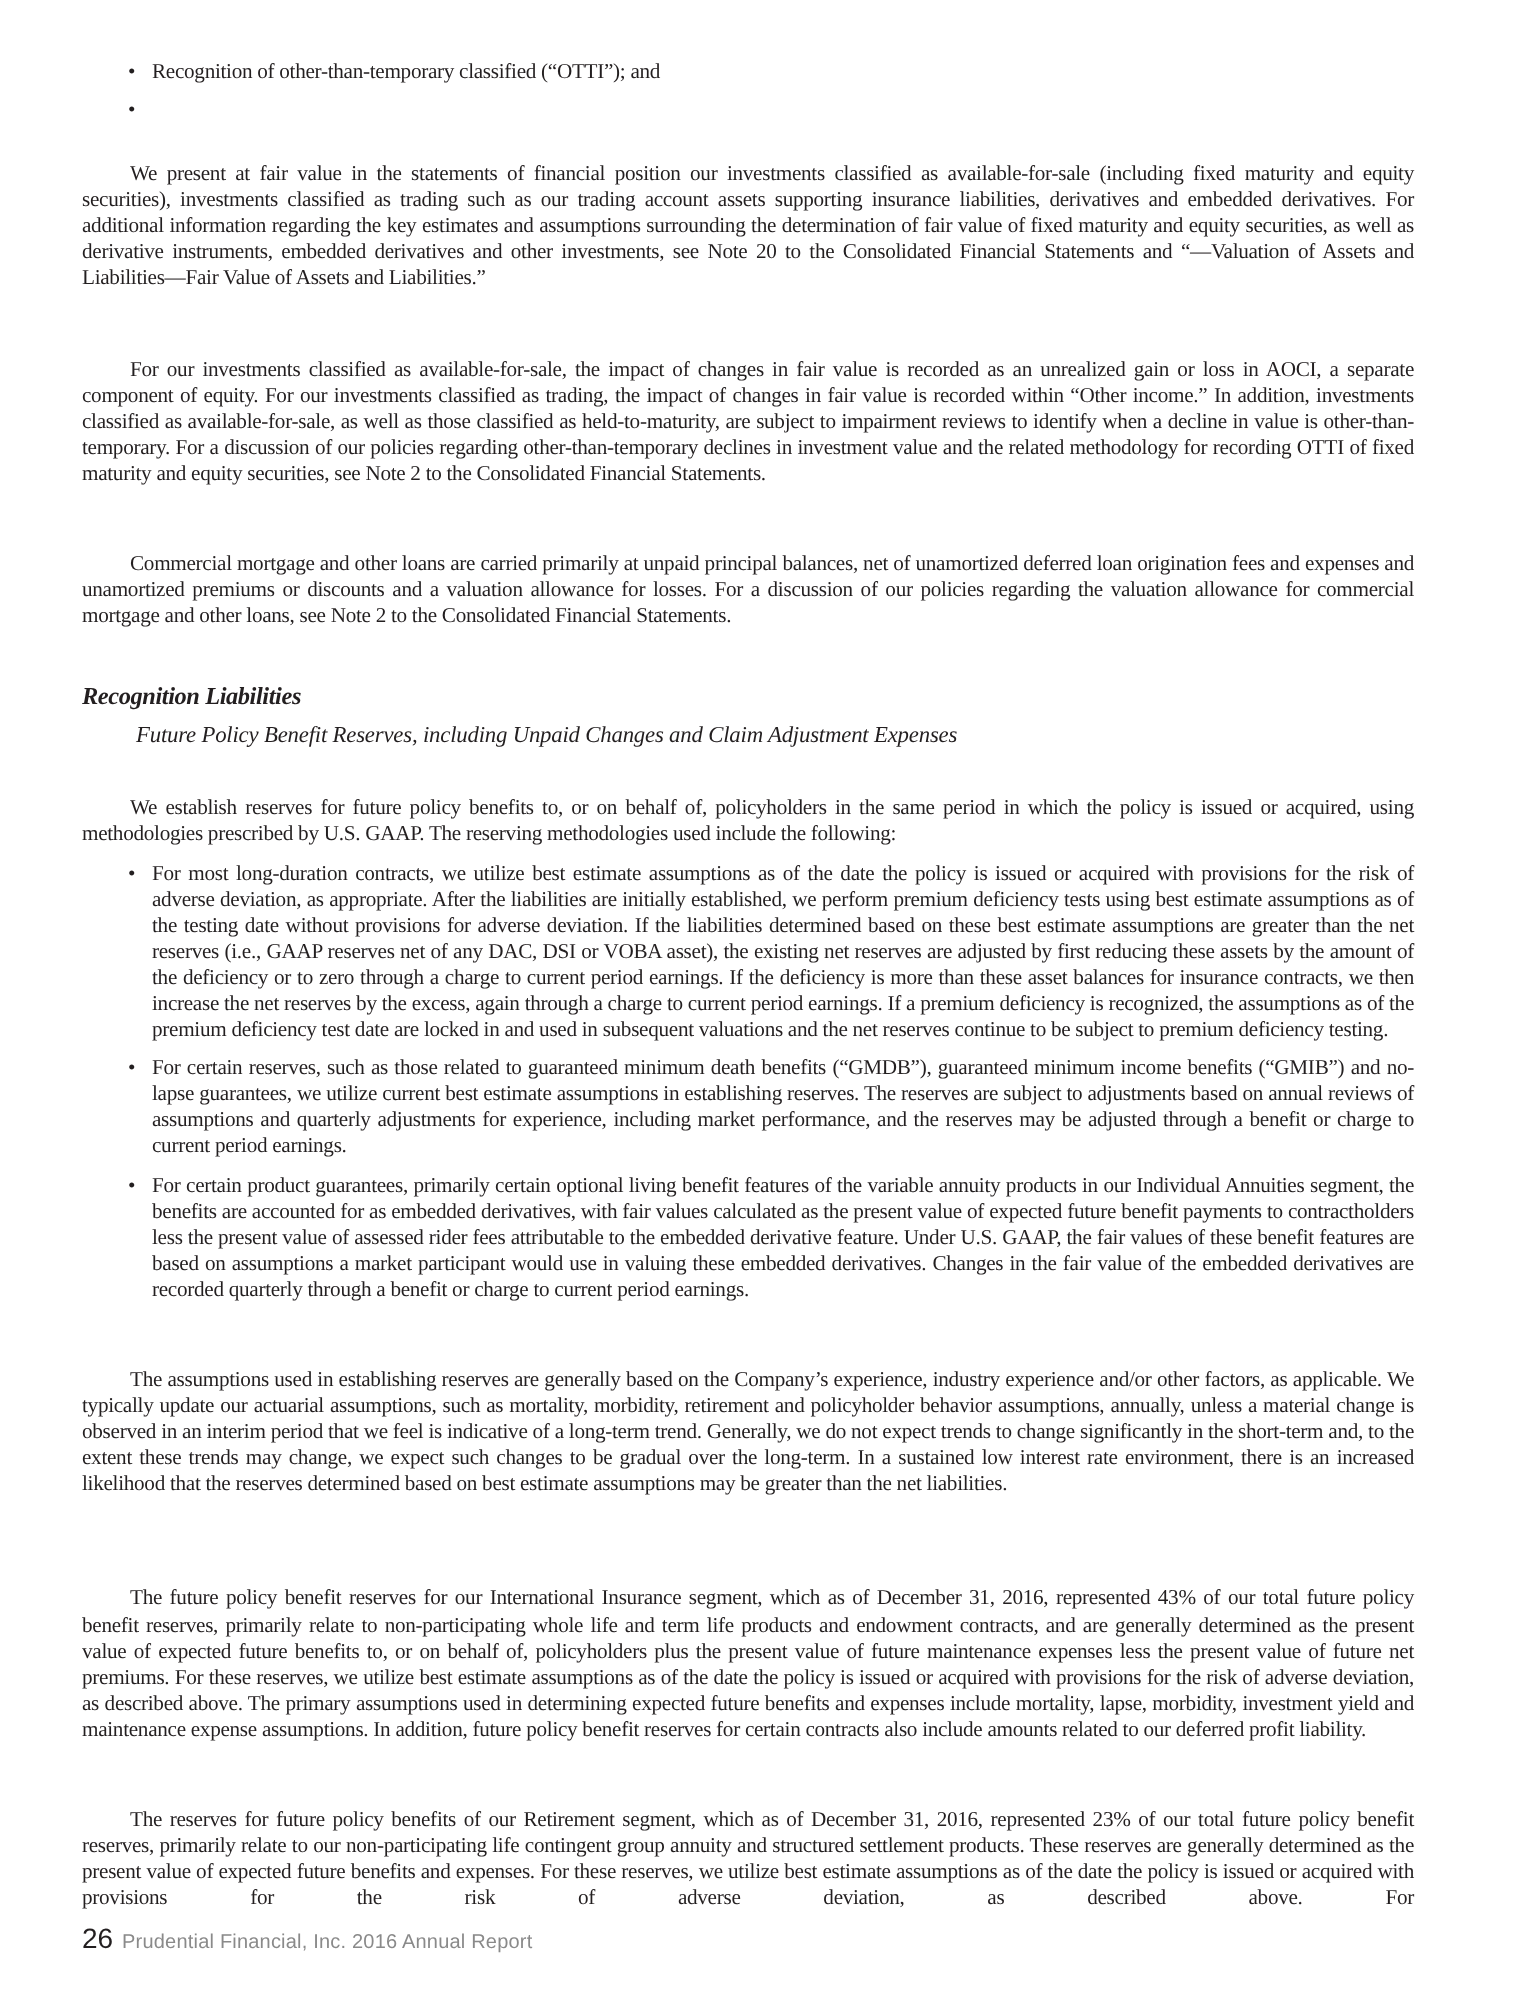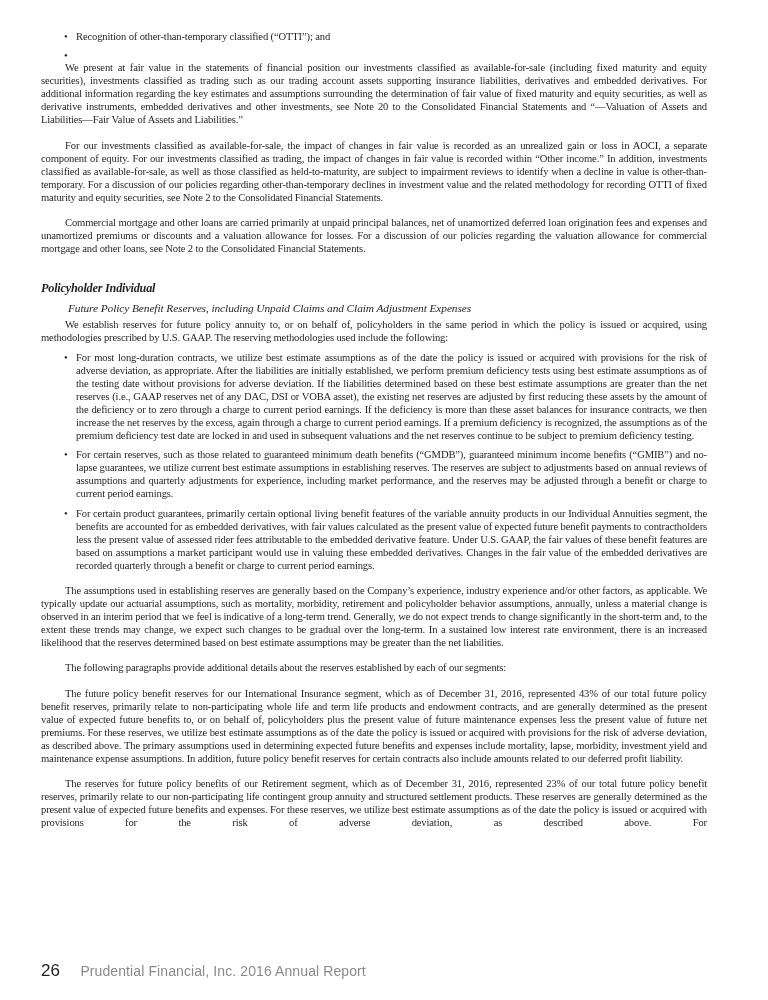--- a/index.html
+++ b/index.html
@@ -4,41 +4,41 @@
   <style>
     html, body { margin: 0; padding: 0; background: #ffffff; }
     body { width: 768px; height: 1000px; position: relative; overflow: hidden; }
     .page {
       position: absolute; left: 41px; top: 30px; width: 666px;
       font-family: "Liberation Serif", serif;
       font-size: 10.6px; line-height: 13.1px; color: #231f20;
       letter-spacing: -0.15px;
     }
     p { margin: 0; text-align: justify; }
-    .indent { text-indent: 24px; }
+    .indent { text-indent: 24px; margin-top: 20px; }
     ul.bullets { list-style: none; margin: 0; padding: 0; }
     ul.bullets li { position: relative; padding-left: 35px; text-align: justify; }
     ul.bullets li .bullet-icon { position: absolute; left: 23px; top: 0; }
     .gap-s { height: 6px; }
     .gap-m { height: 12px; }
     .gap-xl { height: 26px; }
     h2.section-title {
       margin: 0; font-size: 12.2px; font-weight: bold; font-style: italic;
       line-height: 14px; letter-spacing: -0.2px;
     }
     h3.subsection-title {
       margin: 0; padding-left: 27px; font-size: 11.4px; font-weight: normal;
       font-style: italic; line-height: 14px; letter-spacing: -0.1px;
     }
     .footer {
       position: absolute; left: 41px; top: 961px;
       font-family: "Liberation Sans", sans-serif; color: #231f20;
     }
-    .footer .page-number { font-size: 17px; vertical-align: baseline; }
-    .footer .report-title { font-size: 14px; color: #8a8a8a; margin-left: 16px; letter-spacing: 0.1px; }
+    .footer .page-number { font-size: 14px; vertical-align: baseline; }
+    .footer .report-title { font-size: 10px; color: #8a8a8a; margin-left: 0; letter-spacing: 0.1px; }
   </style>
 </head>
 <body>
 
 <div class="page">
 
   <ul class="bullets">
     <li>
       <span class="bullet-icon">•</span>
       <span>Recognition of other-than-temporary classified (“OTTI”); and</span>
@@ -50,25 +50,25 @@
   </ul>
 
   <div class="gap-m"></div>
   <p class="indent">We present at fair value in the statements of financial position our investments classified as available-for-sale (including fixed maturity and equity securities), investments classified as trading such as our trading account assets supporting insurance liabilities, derivatives and embedded derivatives. For additional information regarding the key estimates and assumptions surrounding the determination of fair value of fixed maturity and equity securities, as well as derivative instruments, embedded derivatives and other investments, see Note 20 to the Consolidated Financial Statements and “—Valuation of Assets and Liabilities—Fair Value of Assets and Liabilities.”</p>
   <div class="gap-m"></div>
   <p class="indent">For our investments classified as available-for-sale, the impact of changes in fair value is recorded as an unrealized gain or loss in AOCI, a separate component of equity. For our investments classified as trading, the impact of changes in fair value is recorded within “Other income.” In addition, investments classified as available-for-sale, as well as those classified as held-to-maturity, are subject to impairment reviews to identify when a decline in value is other-than-temporary. For a discussion of our policies regarding other-than-temporary declines in investment value and the related methodology for recording OTTI of fixed maturity and equity securities, see Note 2 to the Consolidated Financial Statements.</p>
   <div class="gap-m"></div>
   <p class="indent">Commercial mortgage and other loans are carried primarily at unpaid principal balances, net of unamortized deferred loan origination fees and expenses and unamortized premiums or discounts and a valuation allowance for losses. For a discussion of our policies regarding the valuation allowance for commercial mortgage and other loans, see Note 2 to the Consolidated Financial Statements.</p>
 
   <div class="gap-xl"></div>
-  <h2 class="section-title">Policyholder Individual</h2>
+  <h2 class="section-title">Recognition Liabilities</h2>
   <div class="gap-s"></div>
-  <h3 class="subsection-title">Future Policy Benefit Reserves, including Unpaid Claims and Claim Adjustment Expenses</h3>
+  <h3 class="subsection-title">Future Policy Benefit Reserves, including Unpaid Changes and Claim Adjustment Expenses</h3>
   <div style="height:3px"></div>
-  <p class="indent">We establish reserves for future policy annuity to, or on behalf of, policyholders in the same period in which the policy is issued or acquired, using methodologies prescribed by U.S. GAAP. The reserving methodologies used include the following:</p>
+  <p class="indent">We establish reserves for future policy benefits to, or on behalf of, policyholders in the same period in which the policy is issued or acquired, using methodologies prescribed by U.S. GAAP. The reserving methodologies used include the following:</p>
 
   <div class="gap-s"></div>
   <ul class="bullets">
     <li>
       <span class="bullet-icon">•</span>
       <span>For most long-duration contracts, we utilize best estimate assumptions as of the date the policy is issued or acquired with provisions for the risk of adverse deviation, as appropriate. After the liabilities are initially established, we perform premium deficiency tests using best estimate assumptions as of the testing date without provisions for adverse deviation. If the liabilities determined based on these best estimate assumptions are greater than the net reserves (i.e., GAAP reserves net of any DAC, DSI or VOBA asset), the existing net reserves are adjusted by first reducing these assets by the amount of the deficiency or to zero through a charge to current period earnings. If the deficiency is more than these asset balances for insurance contracts, we then increase the net reserves by the excess, again through a charge to current period earnings. If a premium deficiency is recognized, the assumptions as of the premium deficiency test date are locked in and used in subsequent valuations and the net reserves continue to be subject to premium deficiency testing.</span>
     </li>
     <div class="gap-s"></div>
     <li>
       <span class="bullet-icon">•</span>
@@ -77,21 +77,20 @@
     <div class="gap-s"></div>
     <li>
       <span class="bullet-icon">•</span>
       <span>For certain product guarantees, primarily certain optional living benefit features of the variable annuity products in our Individual Annuities segment, the benefits are accounted for as embedded derivatives, with fair values calculated as the present value of expected future benefit payments to contractholders less the present value of assessed rider fees attributable to the embedded derivative feature. Under U.S. GAAP, the fair values of these benefit features are based on assumptions a market participant would use in valuing these embedded derivatives. Changes in the fair value of the embedded derivatives are recorded quarterly through a benefit or charge to current period earnings.</span>
     </li>
   </ul>
 
   <div class="gap-m"></div>
   <p class="indent">The assumptions used in establishing reserves are generally based on the Company’s experience, industry experience and/or other factors, as applicable. We typically update our actuarial assumptions, such as mortality, morbidity, retirement and policyholder behavior assumptions, annually, unless a material change is observed in an interim period that we feel is indicative of a long-term trend. Generally, we do not expect trends to change significantly in the short-term and, to the extent these trends may change, we expect such changes to be gradual over the long-term. In a sustained low interest rate environment, there is an increased likelihood that the reserves determined based on best estimate assumptions may be greater than the net liabilities.</p>
   <div class="gap-m"></div>
-  <p class="indent">The following paragraphs provide additional details about the reserves established by each of our segments:</p>
   <div class="gap-m"></div>
   <p class="indent">The future policy benefit reserves for our International Insurance segment, which as of December 31, 2016, represented 43% of our total future policy benefit reserves, primarily relate to non-participating whole life and term life products and endowment contracts, and are generally determined as the present value of expected future benefits to, or on behalf of, policyholders plus the present value of future maintenance expenses less the present value of future net premiums. For these reserves, we utilize best estimate assumptions as of the date the policy is issued or acquired with provisions for the risk of adverse deviation, as described above. The primary assumptions used in determining expected future benefits and expenses include mortality, lapse, morbidity, investment yield and maintenance expense assumptions. In addition, future policy benefit reserves for certain contracts also include amounts related to our deferred profit liability.</p>
   <div class="gap-m"></div>
   <p class="indent" style="text-align-last: justify;">The reserves for future policy benefits of our Retirement segment, which as of December 31, 2016, represented 23% of our total future policy benefit reserves, primarily relate to our non-participating life contingent group annuity and structured settlement products. These reserves are generally determined as the present value of expected future benefits and expenses. For these reserves, we utilize best estimate assumptions as of the date the policy is issued or acquired with provisions for the risk of adverse deviation, as described above. For</p>
 </div>
 
 <div class="footer">
   <span class="page-number">26</span>
   <span class="report-title">Prudential Financial, Inc. 2016 Annual Report</span>
 </div>

